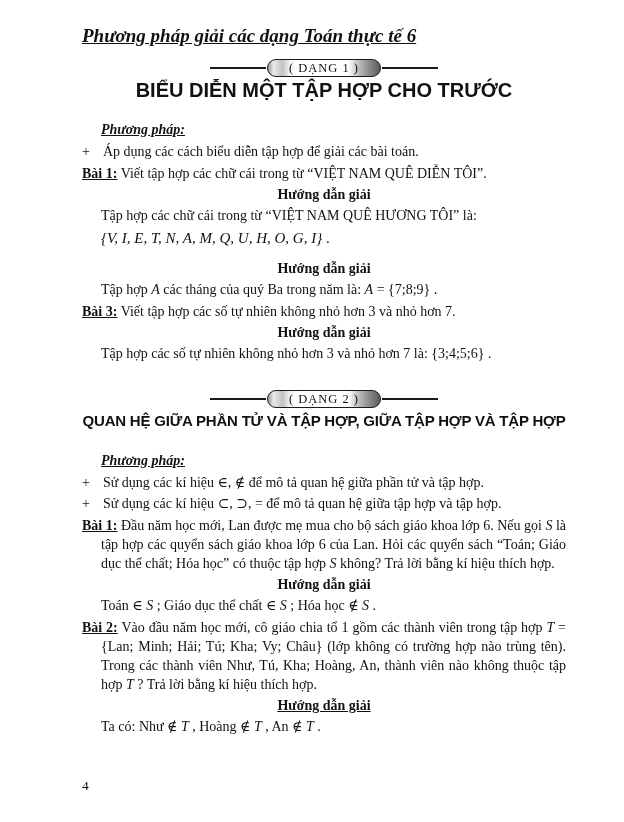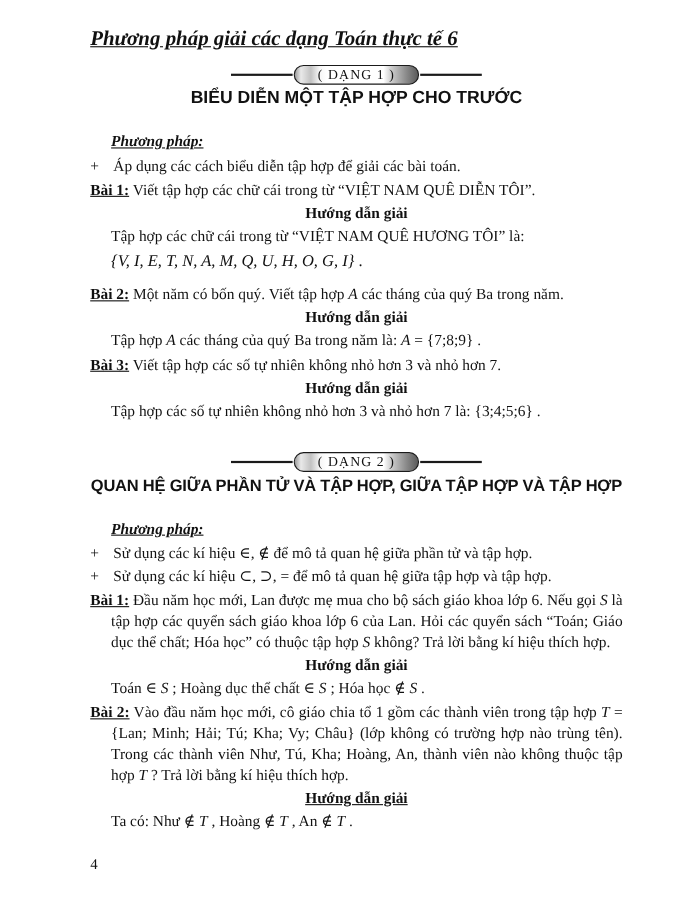--- a/index.html
+++ b/index.html
@@ -36,21 +36,21 @@
     background:
       linear-gradient(90deg,#9a9a9a 0%,#e9e9e9 5%,#c2c2c2 13%,#f6f6f6 20%,#ffffff 26%,#ffffff 72%,#cfcfcf 78%,#8d8d8d 90%,#5a5a5a 100%);
     font-family:"Liberation Serif","DejaVu Serif",serif;
     font-size:12.5px; letter-spacing:1px; color:#111;
     box-sizing:border-box;
   }
 
   .dang-title {
     text-align:center;
     font-family:"Liberation Sans","DejaVu Sans",sans-serif;
-    font-weight:700; font-size:16px; line-height:20px;
+    font-weight:700; font-size:20px; line-height:20px;
     margin-bottom:6px; white-space:nowrap;
   }
   .dang-title.long { font-size:15px; letter-spacing:-0.2px; }
 
   .method-label {
     font-weight:700; font-style:italic; text-decoration:underline;
     padding-left:19px; margin:20px 0 3px;
   }
   .method-item { display:flex; margin-bottom:2px; }
   .method-item .plus { width:21px; flex:0 0 21px; }
@@ -89,21 +89,20 @@
   <div class="method-item">
     <span class="plus">+</span>
     <span class="mtext"><span class="sg-n">Áp dụng các cách biểu diễn tập hợp để giải các bài toán.</span></span>
   </div>
 
   <div class="exercise"><span class="sg-bu">Bài 1:</span><span class="sg-n"> Viết tập hợp các chữ cái trong từ “VIỆT NAM QUÊ DIỄN TÔI”.</span></div>
   <div class="hdg">Hướng dẫn giải</div>
   <div class="solution"><span class="sg-n">Tập hợp các chữ cái trong từ “VIỆT NAM QUÊ HƯƠNG TÔI” là:</span></div>
   <div class="set-line"><span class="sg-i">{V, I, E, T, N, A, M, Q, U, H, O, G, I}</span><span class="sg-n"> .</span></div>
 
-  <div class="exercise"><span class="sg-bu">Bài 2:</span><span class="sg-n"> Một năm có bốn quý. Viết tập hợp </span><span class="sg-i">A</span><span class="sg-n"> các tháng của quý Ba trong năm.</span></div>
   <div class="hdg">Hướng dẫn giải</div>
   <div class="solution"><span class="sg-n">Tập hợp </span><span class="sg-i">A</span><span class="sg-n"> các tháng của quý Ba trong năm là: </span><span class="sg-i">A</span><span class="sg-n"> = {7;8;9} .</span></div>
 
   <div class="exercise"><span class="sg-bu">Bài 3:</span><span class="sg-n"> Viết tập hợp các số tự nhiên không nhỏ hơn 3 và nhỏ hơn 7.</span></div>
   <div class="hdg">Hướng dẫn giải</div>
   <div class="solution"><span class="sg-n">Tập hợp các số tự nhiên không nhỏ hơn 3 và nhỏ hơn 7 là: {3;4;5;6} .</span></div>
 
   <div class="spacer-lg"></div>
 
   <div class="badge-row">
@@ -118,21 +117,21 @@
     <span class="plus">+</span>
     <span class="mtext"><span class="sg-n">Sử dụng các kí hiệu ∈, ∉ để mô tả quan hệ giữa phần tử và tập hợp.</span></span>
   </div>
   <div class="method-item">
     <span class="plus">+</span>
     <span class="mtext"><span class="sg-n">Sử dụng các kí hiệu ⊂, ⊃, = để mô tả quan hệ giữa tập hợp và tập hợp.</span></span>
   </div>
 
   <div class="exercise"><span class="sg-bu">Bài 1:</span><span class="sg-n"> Đầu năm học mới, Lan được mẹ mua cho bộ sách giáo khoa lớp 6. Nếu gọi </span><span class="sg-i">S</span><span class="sg-n"> là tập hợp các quyển sách giáo khoa lớp 6 của Lan. Hỏi các quyển sách “Toán; Giáo dục thể chất; Hóa học” có thuộc tập hợp </span><span class="sg-i">S</span><span class="sg-n"> không? Trả lời bằng kí hiệu thích hợp.</span></div>
   <div class="hdg">Hướng dẫn giải</div>
-  <div class="solution"><span class="sg-n">Toán ∈ </span><span class="sg-i">S</span><span class="sg-n"> ; Hoàng dục thể chất ∈ </span><span class="sg-i">S</span><span class="sg-n"> ; Hóa học ∉ </span><span class="sg-i">S</span><span class="sg-n"> .</span></div>
+  <div class="solution"><span class="sg-n">Toán ∈ </span><span class="sg-i">S</span><span class="sg-n"> ; Giáo dục thể chất ∈ </span><span class="sg-i">S</span><span class="sg-n"> ; Hóa học ∉ </span><span class="sg-i">S</span><span class="sg-n"> .</span></div>
 
   <div class="exercise"><span class="sg-bu">Bài 2:</span><span class="sg-n"> Vào đầu năm học mới, cô giáo chia tổ 1 gồm các thành viên trong tập hợp </span><span class="sg-i">T</span><span class="sg-n"> = {Lan; Minh; Hải; Tú; Kha; Vy; Châu} (lớp không có trường hợp nào trùng tên). Trong các thành viên Như, Tú, Kha; Hoàng, An, thành viên nào không thuộc tập hợp </span><span class="sg-i">T</span><span class="sg-n"> ? Trả lời bằng kí hiệu thích hợp.</span></div>
   <div class="hdg underlined">Hướng dẫn giải</div>
   <div class="solution"><span class="sg-n">Ta có: Như ∉ </span><span class="sg-i">T</span><span class="sg-n"> , Hoàng ∉ </span><span class="sg-i">T</span><span class="sg-n"> , An ∉ </span><span class="sg-i">T</span><span class="sg-n"> .</span></div>
 
 </div>
 
 <div class="page-number">4</div>
 
 </body></html>

